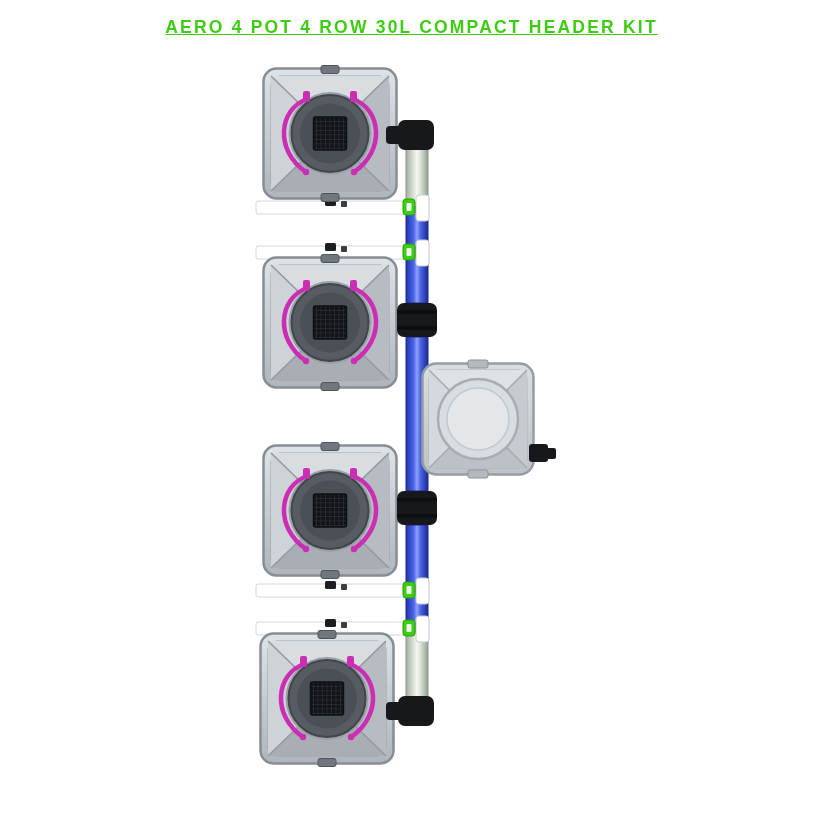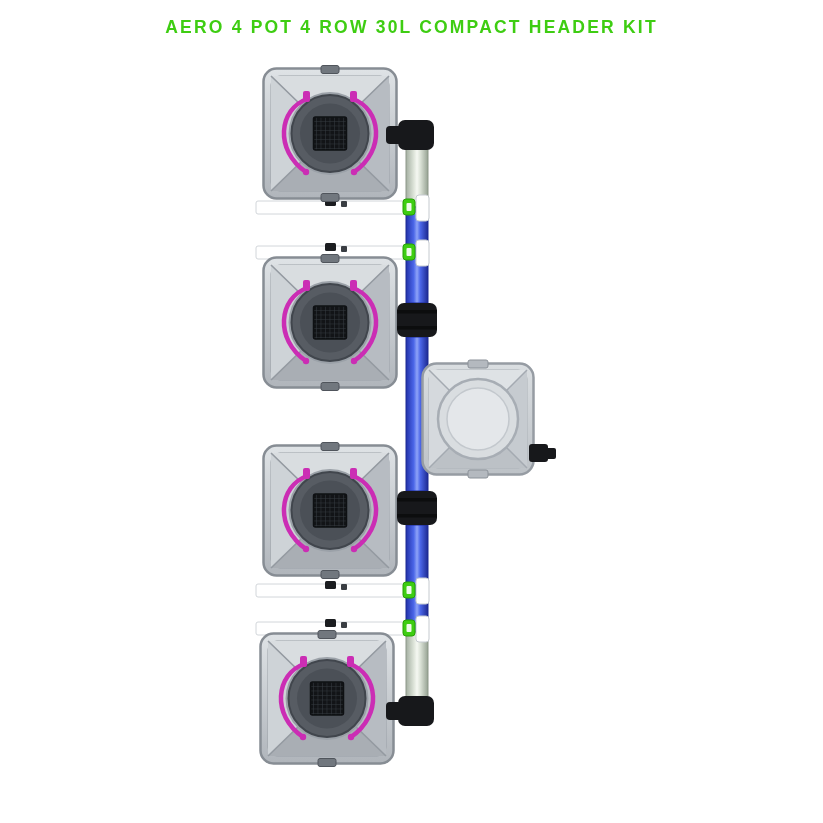--- a/index.html
+++ b/index.html
@@ -16,20 +16,21 @@
     top: 17px;
     left: 0;
     width: 100%;
     margin: 0;
     text-align: center;
     font-size: 17.5px;
     font-weight: 700;
     letter-spacing: 2.2px;
     color: #3ecd12;
     font-family: "Liberation Sans", sans-serif;
+    text-decoration: underline;
   }
   svg.diagram { position: absolute; left: 0; top: 0; }
 </style>
 </head>
 <body>
 
 <div class="stage">
 
   <h1 class="title">AERO 4 POT 4 ROW 30L COMPACT HEADER KIT</h1>
 

